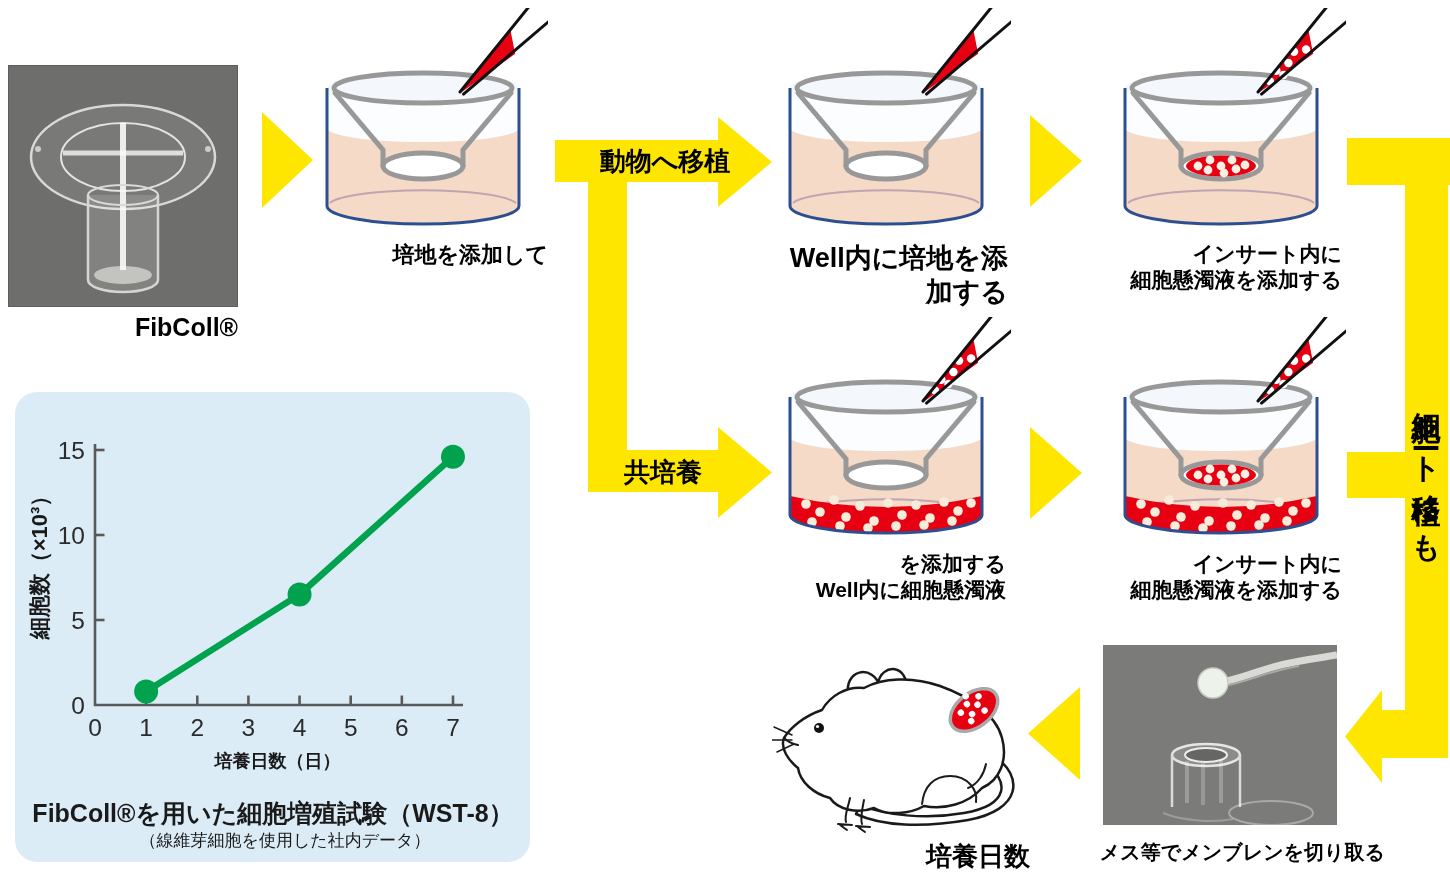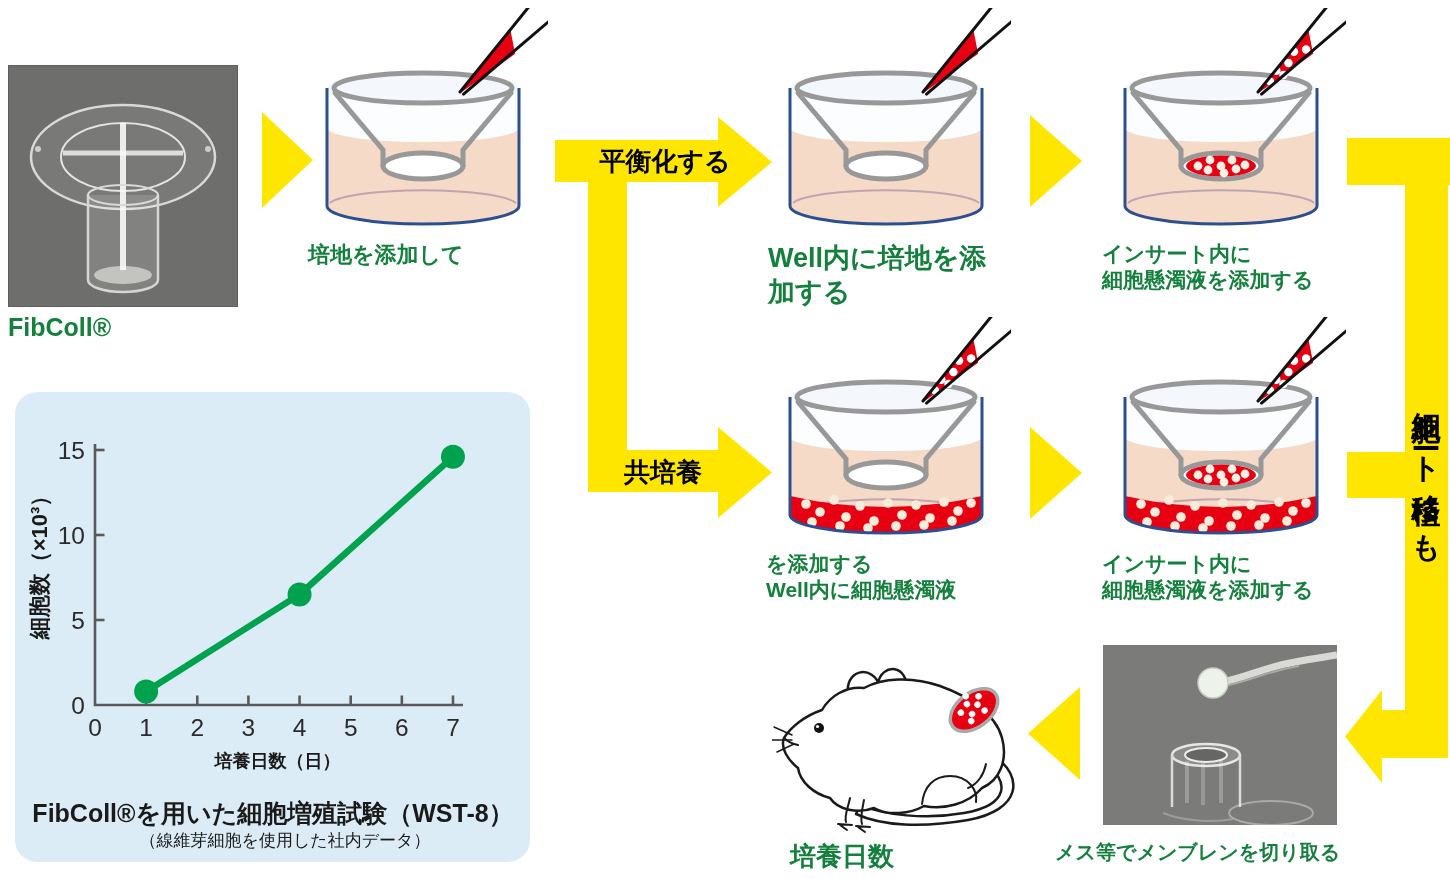--- a/index.html
+++ b/index.html
@@ -2,21 +2,21 @@
 <html><head>
 <meta charset="utf-8">
 <style>
 *{margin:0;padding:0;box-sizing:border-box}
 html,body{width:1450px;height:879px}
 body{position:relative;background:#fff;font-family:"Liberation Sans","DejaVu Sans",sans-serif;color:#111;overflow:hidden}
 .abs{position:absolute}
 .yellow{position:absolute;background:#ffe600}
 .tri-r{position:absolute;background:#ffe600;clip-path:polygon(0 0,100% 50%,0 100%)}
 .tri-l{position:absolute;background:#ffe600;clip-path:polygon(100% 0,100% 100%,0 50%)}
-.cap{position:absolute;text-align:left;color:#15803d;font-weight:700;line-height:1.25}
+.cap{position:absolute;text-align:right;color:#000000;font-weight:700;line-height:1.25}
 .blabel{position:absolute;text-align:center;color:#000;font-weight:700;font-size:26px;line-height:30px}
 .vtext{position:absolute;writing-mode:vertical-rl;font-weight:700;font-size:29px;letter-spacing:3px;color:#000;display:flex;align-items:center;justify-content:center}
 .ill{position:absolute;width:235px;height:230px}
 .ill svg{display:block}
 .ill .cells-insert,.ill .cells-well{display:none}
 .v-insert .cells-insert{display:inline}
 .v-well .cells-well{display:inline}
 .v-both .cells-insert,.v-both .cells-well{display:inline}
 .v-plain .pip-dots{display:none}
 #chart-panel{position:absolute;left:15px;top:392px;width:515px;height:470px;background:#dcecf6;border-radius:22px}
@@ -44,21 +44,21 @@
 </div>
 <div class="cap" style="left:8px;top:312px;width:230px;font-size:25px">FibColl®</div>
 
 <div class="tri-r" style="left:262px;top:112px;width:51px;height:96px"></div>
 
 <div class="yellow" style="left:555px;top:140px;width:163px;height:42px"></div>
 <div class="tri-r" style="left:718px;top:117px;width:54px;height:90px"></div>
 <div class="yellow" style="left:588px;top:140px;width:39px;height:348px"></div>
 <div class="yellow" style="left:588px;top:450px;width:130px;height:42px"></div>
 <div class="tri-r" style="left:718px;top:427px;width:54px;height:91px"></div>
-<div class="blabel" style="left:575px;top:146px;width:180px">平衡化する</div>
+<div class="blabel" style="left:575px;top:146px;width:180px">動物へ移植</div>
 <div class="blabel" style="left:588px;top:457px;width:150px">共培養</div>
 
 <div class="tri-r" style="left:1030px;top:115px;width:52px;height:92px"></div>
 <div class="tri-r" style="left:1030px;top:427px;width:52px;height:92px"></div>
 
 <div class="yellow" style="left:1347px;top:138px;width:103px;height:47px"></div>
 <div class="yellow" style="left:1405px;top:138px;width:43px;height:620px"></div>
 <div class="yellow" style="left:1347px;top:452px;width:58px;height:46px"></div>
 <div class="yellow" style="left:1382px;top:710px;width:66px;height:48px"></div>
 <div class="tri-l" style="left:1345px;top:690px;width:37px;height:93px"></div>

